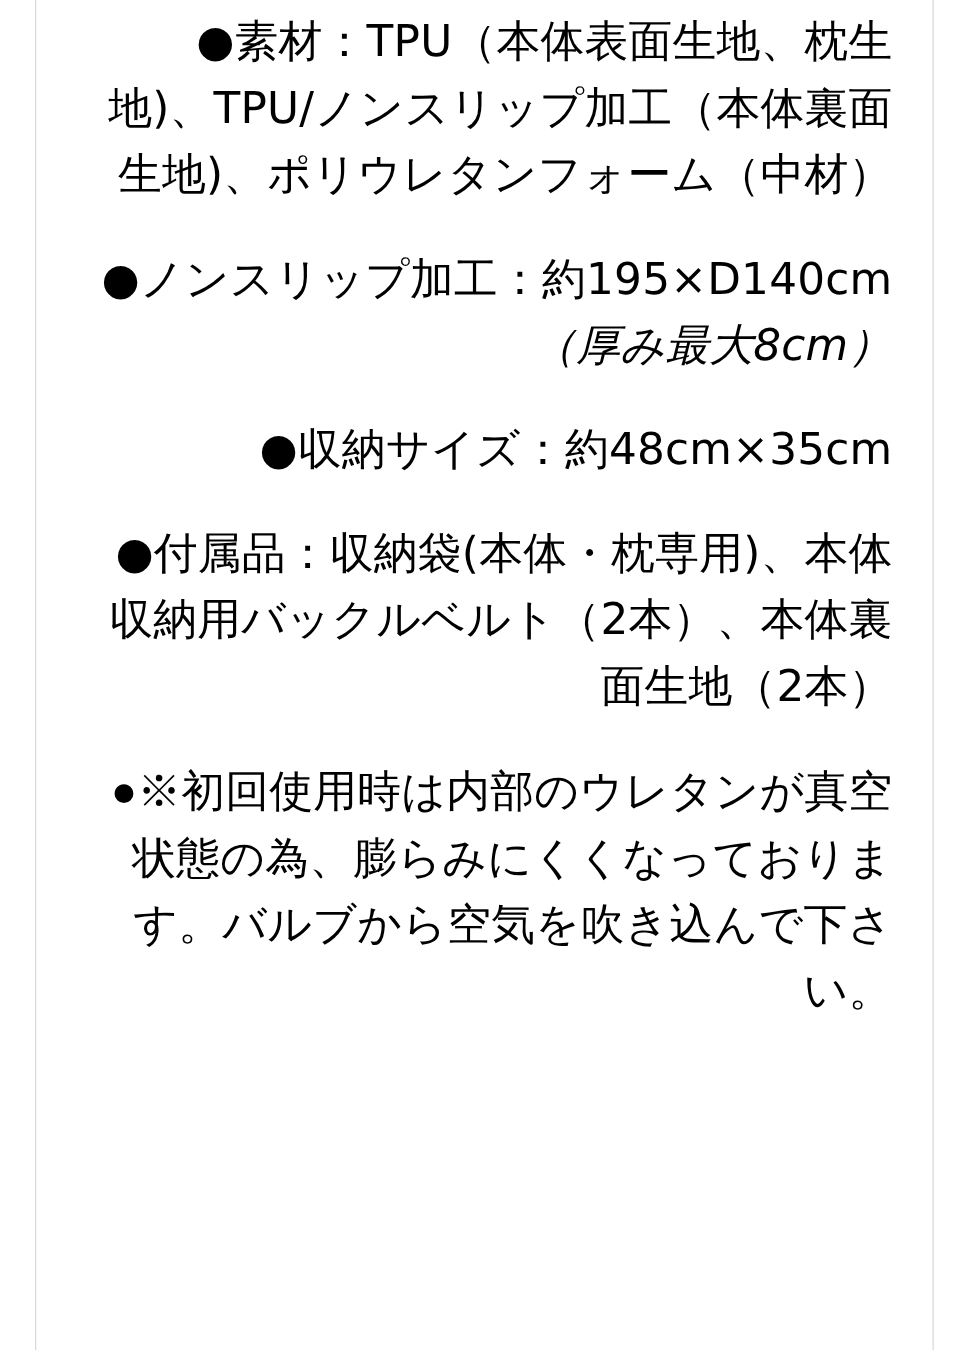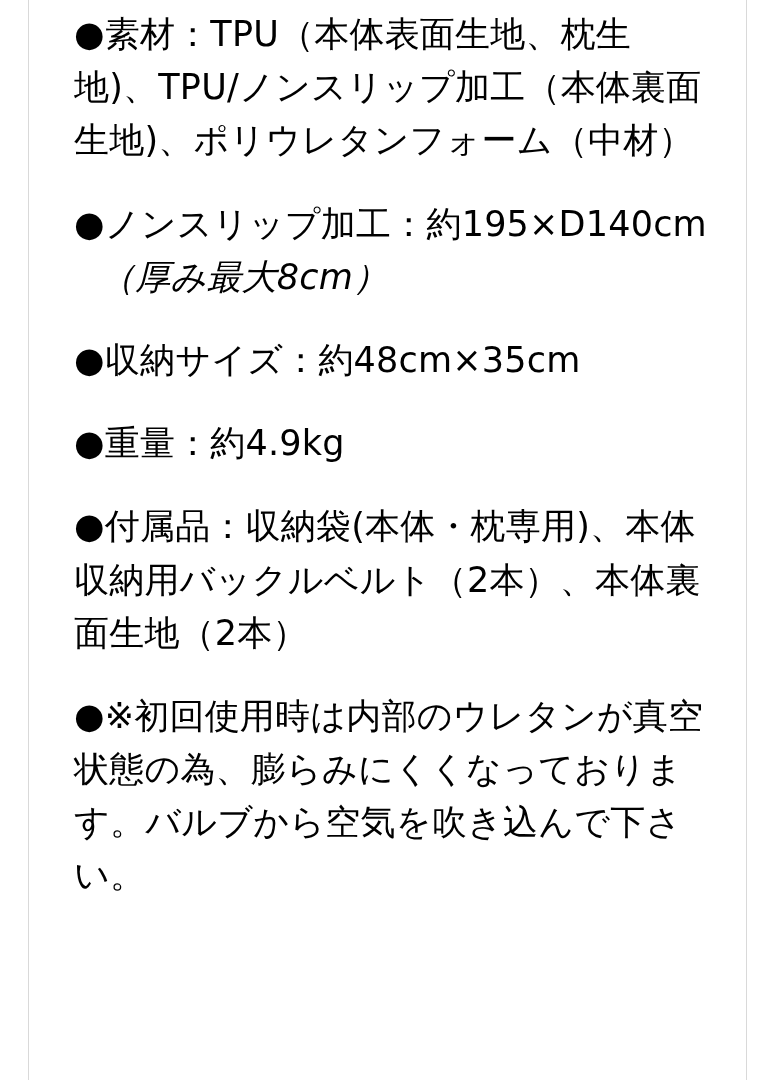--- a/index.html
+++ b/index.html
@@ -30,31 +30,32 @@
     background: #d9d9d9;
   }
   .edge-rule.left  { left: 28px; }
   .edge-rule.right { left: 746px; }
 
   .content {
     position: absolute;
     left: 74px;
     top: 8px;
     width: 640px;
+    text-align: right;
   }
   .spec-block {
     font-size: 35px;
     line-height: 1.52;
     letter-spacing: 0.2px;
     margin: 0 0 30px 0;
     text-indent: 0;
     word-break: break-all;
     overflow-wrap: anywhere;
   }
-  .spec-block:last-child { margin-bottom: 0; }
+  .spec-block:last-child { margin-bottom: 0; font-family: Liberation Serif, serif; }
   .indent-line {
     display: block;
     padding-left: 26px;
     font-style: italic;
   }
 </style>
 </head>
 <body>
 
 <div class="page">
@@ -67,20 +68,19 @@
     <p class="spec-block">●素材：TPU（本体表面生地、枕生地)、TPU/ノンスリップ加工（本体裏面生地)、ポリウレタンフォーム（中材）</p>
 
     <p class="spec-block">
       <span>●ノンスリップ加工：約195×D140cm</span>
       <span class="indent-line">（厚み最大8cm）</span>
     </p>
 
     <p class="spec-block">●収納サイズ：約48cm×35cm</p>
 
 
-    <p class="spec-block">●重量：約4.9kg</p>
 
     <p class="spec-block">●付属品：収納袋(本体・枕専用)、本体収納用バックルベルト（2本）、本体裏面生地（2本）</p>
 
     <p class="spec-block">●※初回使用時は内部のウレタンが真空状態の為、膨らみにくくなっております。バルブから空気を吹き込んで下さい。</p>
 
   </div>
 </div>
 
 </body></html>

